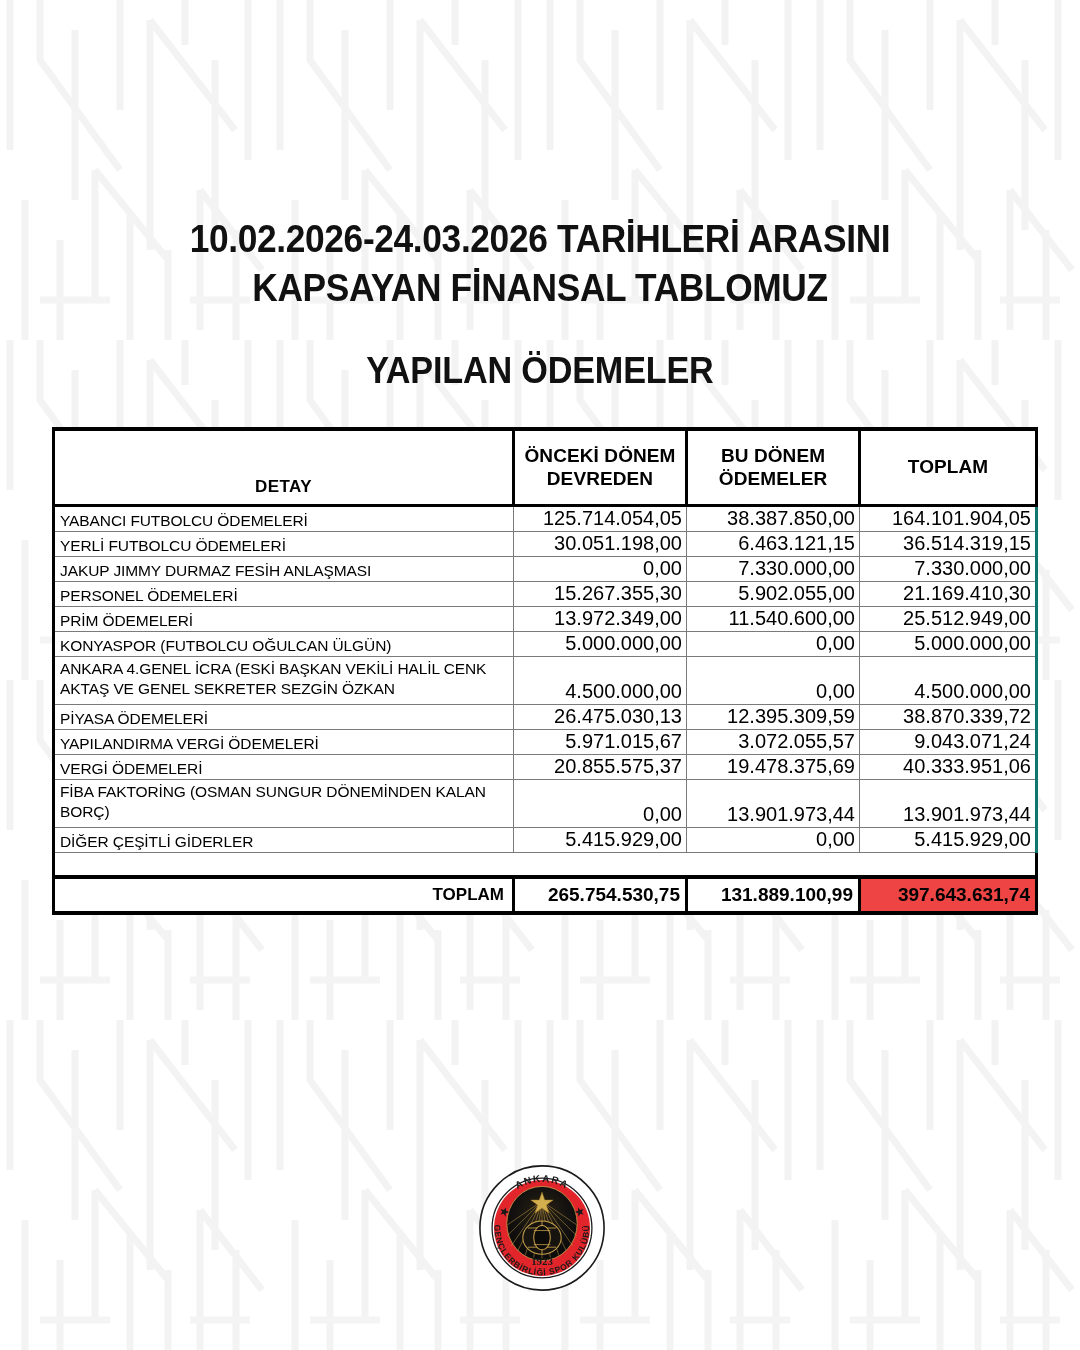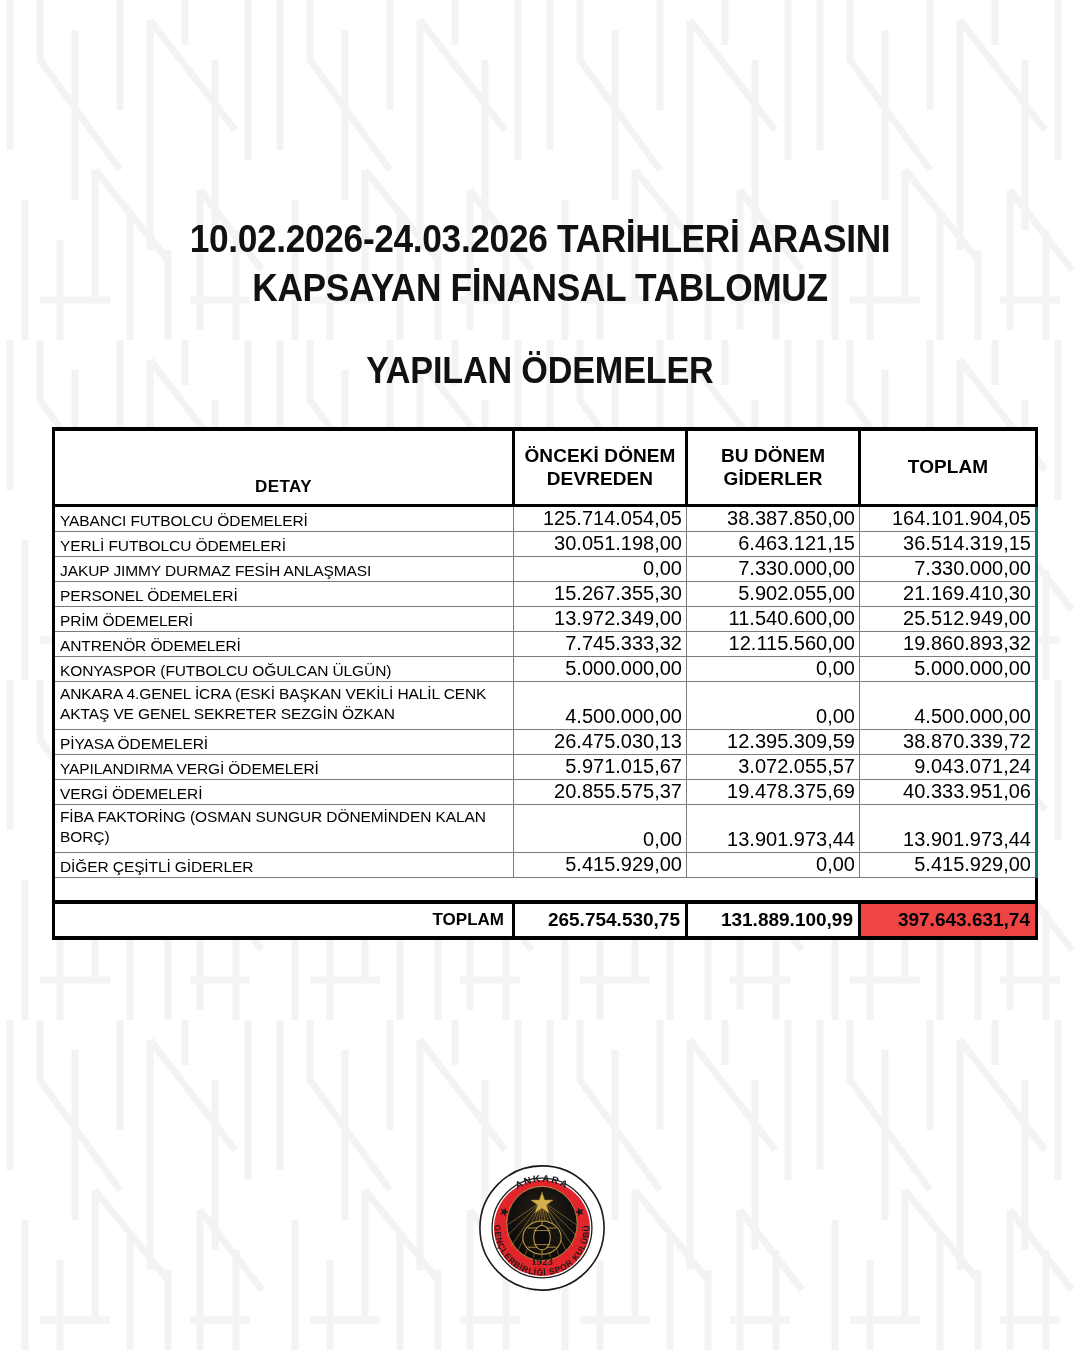--- a/index.html
+++ b/index.html
@@ -251,21 +251,21 @@
       </colgroup>
       <thead>
         <tr class="head">
           <th class="h-detay">DETAY</th>
           <th>
             <span>ÖNCEKİ DÖNEM</span><br>
             <span>DEVREDEN</span>
           </th>
           <th>
             <span>BU DÖNEM</span><br>
-            <span>GİDERLER</span>
+            <span>ÖDEMELER</span>
           </th>
           <th>TOPLAM</th>
         </tr>
       </thead>
       <tbody id="table-body">
           <tr class="data">
             <td class="detay">YABANCI FUTBOLCU ÖDEMELERİ</td>
             <td class="num">125.714.054,05</td>
             <td class="num">38.387.850,00</td>
             <td class="num last">164.101.904,05</td>
@@ -286,26 +286,20 @@
             <td class="detay">PERSONEL ÖDEMELERİ</td>
             <td class="num">15.267.355,30</td>
             <td class="num">5.902.055,00</td>
             <td class="num last">21.169.410,30</td>
           </tr>
           <tr class="data">
             <td class="detay">PRİM ÖDEMELERİ</td>
             <td class="num">13.972.349,00</td>
             <td class="num">11.540.600,00</td>
             <td class="num last">25.512.949,00</td>
-          </tr>
-          <tr class="data">
-            <td class="detay">ANTRENÖR ÖDEMELERİ</td>
-            <td class="num">7.745.333,32</td>
-            <td class="num">12.115.560,00</td>
-            <td class="num last">19.860.893,32</td>
           </tr>
           <tr class="data">
             <td class="detay">KONYASPOR (FUTBOLCU OĞULCAN ÜLGÜN)</td>
             <td class="num">5.000.000,00</td>
             <td class="num">0,00</td>
             <td class="num last">5.000.000,00</td>
           </tr>
           <tr class="data">
             <td class="detay two-line" style="height: 44px; vertical-align: top;">ANKARA 4.GENEL İCRA (ESKİ BAŞKAN VEKİLİ HALİL CENK AKTAŞ VE GENEL SEKRETER SEZGİN ÖZKAN</td>
             <td class="num">4.500.000,00</td>

